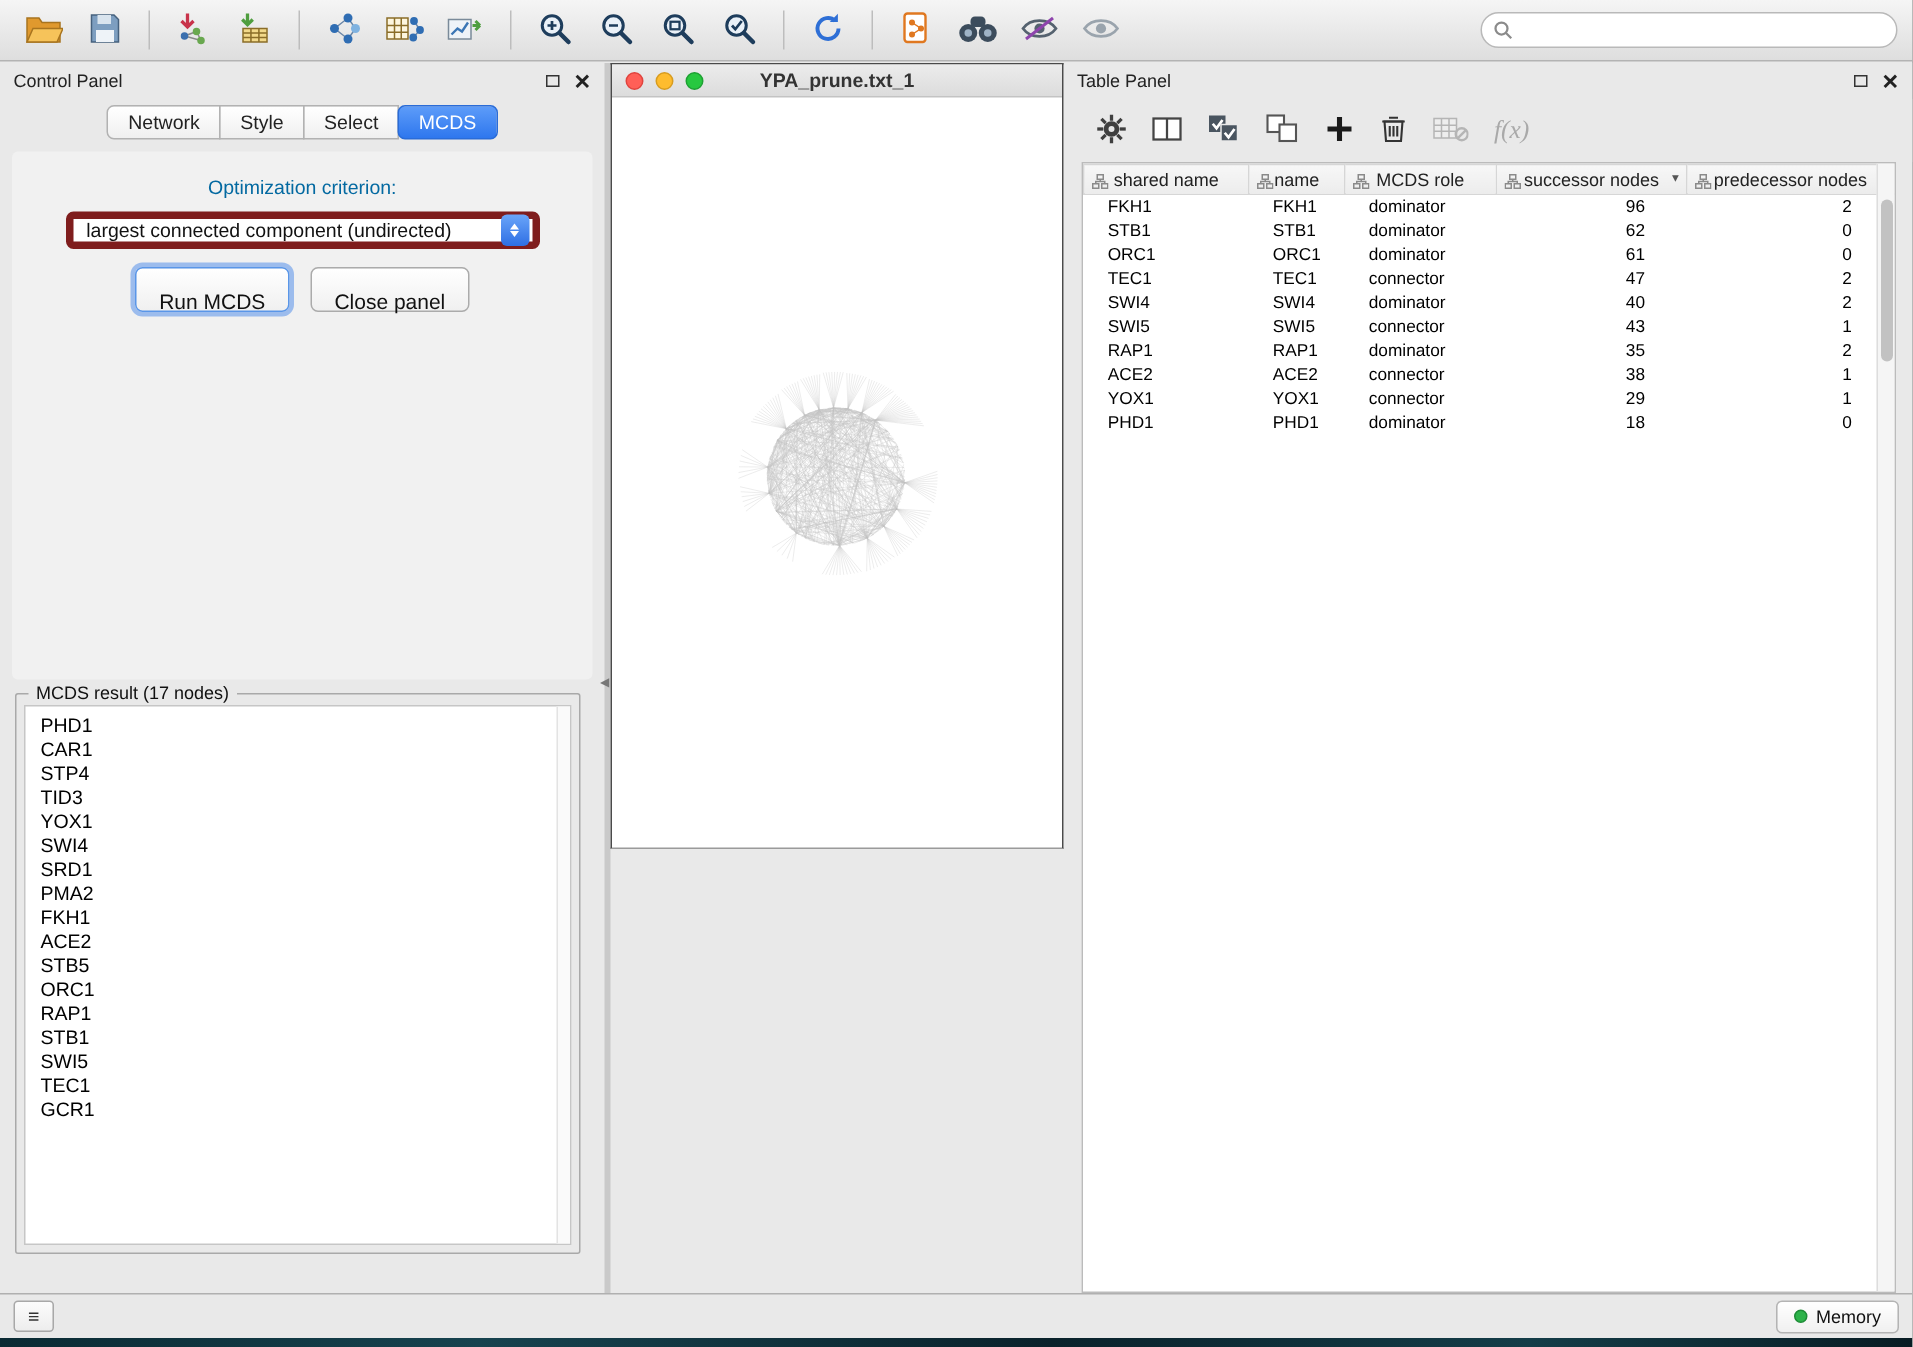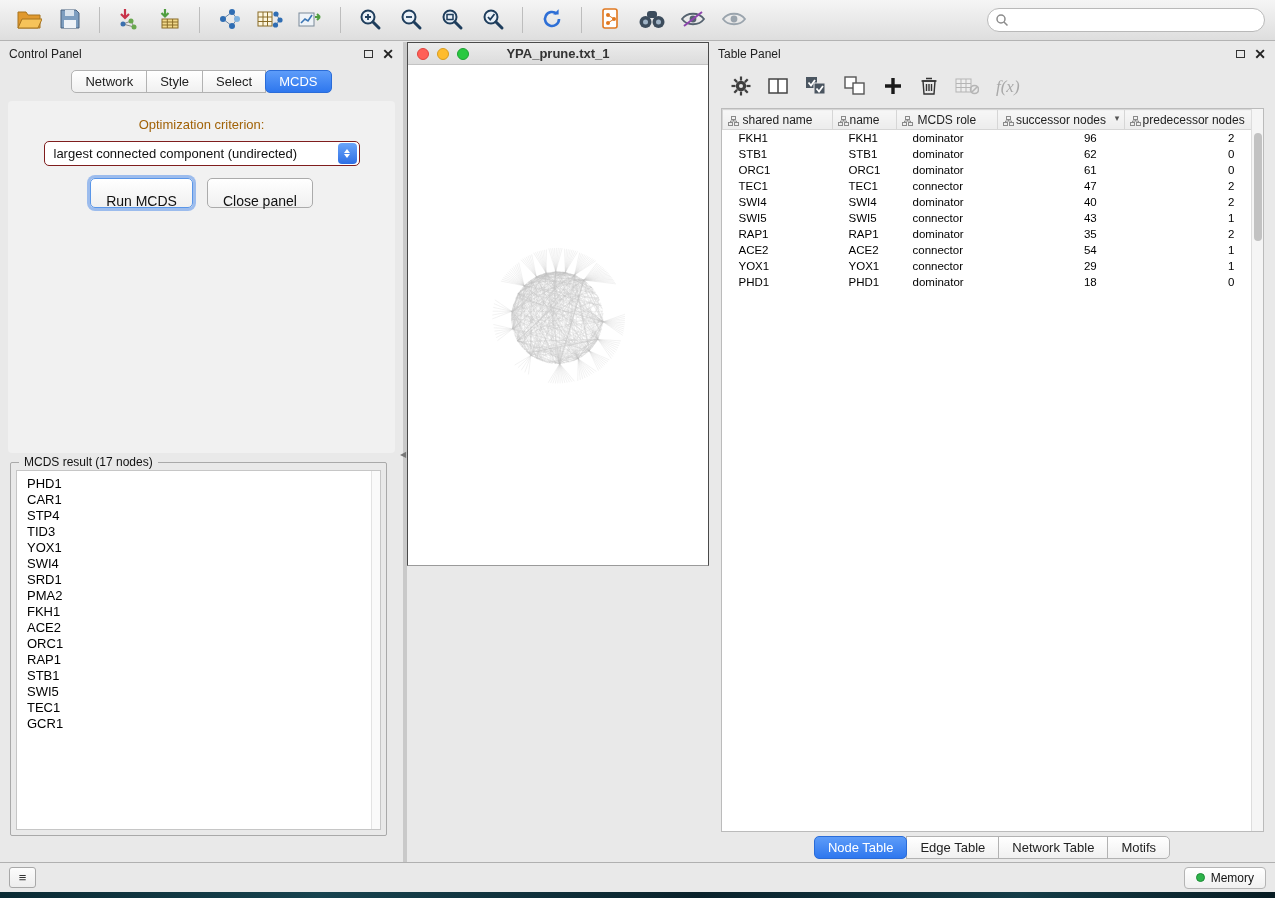--- a/index.html
+++ b/index.html
@@ -30,23 +30,23 @@
   .seg-tabs { display: flex; justify-content: center; margin-top: 4px; align-items: flex-end; }
   .seg { font-size: 13px; padding: 3px 13px; background: linear-gradient(#ffffff, #f0f0f0);
     border: 1px solid #b2b2b2; margin-left: -1px; color: #222; cursor: default; }
   .seg:first-child { border-radius: 5px 0 0 5px; margin-left: 0; }
   .seg:last-child { border-radius: 0 5px 5px 0; }
   .seg-active { background: linear-gradient(#5d9cf9, #2e77ee); color: #fff;
     border-color: #2a6cd8; border-radius: 5px !important; position: relative; z-index: 2; }
 
   .cp-body { margin: 8px 8px 0 8px; height: 352px; background: #f1f1f1; border-radius: 4px;
     padding-top: 16px; }
-  .opt-label { text-align: center; font-size: 13px; color: #a16207; }
+  .opt-label { text-align: center; font-size: 13px; color: #0369a1; }
   .dropdown { width: 316px; height: 25px; margin: 9px auto 0 auto; background: #fff;
-    border: 1px solid #7f1d1d; border-radius: 5px; display: flex; align-items: center;
+    border: 5px solid #7f1d1d; border-radius: 5px; display: flex; align-items: center;
     font-size: 13px; padding-left: 9px; color: #111; }
   .dd-stepper { margin-left: auto; margin-right: 2px; width: 19px; height: 21px; border-radius: 4px;
     background: linear-gradient(#6aa5f9, #2e6fe4); display: flex; flex-direction: column;
     align-items: center; justify-content: center; gap: 1px; }
   .dd-stepper .tri-up { width: 0; height: 0; border-left: 3.5px solid transparent;
     border-right: 3.5px solid transparent; border-bottom: 4.5px solid #fff; }
   .dd-stepper .tri-down { width: 0; height: 0; border-left: 3.5px solid transparent;
     border-right: 3.5px solid transparent; border-top: 4.5px solid #fff; }
   .btn-row { display: flex; justify-content: center; gap: 14px; margin-top: 12px; }
   .btn { height: 25px; padding: 14px 15px; font-size: 14px; color: #111;
@@ -329,20 +329,21 @@
           <div class="mcds-item">PHD1</div>
           <div class="mcds-item">CAR1</div>
           <div class="mcds-item">STP4</div>
           <div class="mcds-item">TID3</div>
           <div class="mcds-item">YOX1</div>
           <div class="mcds-item">SWI4</div>
           <div class="mcds-item">SRD1</div>
           <div class="mcds-item">PMA2</div>
           <div class="mcds-item">FKH1</div>
           <div class="mcds-item">ACE2</div>
+          <div class="mcds-item">STB5</div>
           <div class="mcds-item">ORC1</div>
           <div class="mcds-item">RAP1</div>
           <div class="mcds-item">STB1</div>
           <div class="mcds-item">SWI5</div>
           <div class="mcds-item">TEC1</div>
           <div class="mcds-item">GCR1</div>
         </div>
       <div class="list-scroll-track"></div>
     </div>
   </div>
@@ -1094,21 +1095,21 @@
                 <td>RAP1</td>
                 <td>RAP1</td>
                 <td>dominator</td>
                 <td class="num">35</td>
                 <td class="num">2</td>
               </tr>
               <tr>
                 <td>ACE2</td>
                 <td>ACE2</td>
                 <td>connector</td>
-                <td class="num">54</td>
+                <td class="num">38</td>
                 <td class="num">1</td>
               </tr>
               <tr>
                 <td>YOX1</td>
                 <td>YOX1</td>
                 <td>connector</td>
                 <td class="num">29</td>
                 <td class="num">1</td>
               </tr>
               <tr>
@@ -1117,26 +1118,20 @@
                 <td>dominator</td>
                 <td class="num">18</td>
                 <td class="num">0</td>
               </tr>
             </tbody>
         </table>
         <div class="vscroll">
           <div class="vthumb"></div>
         </div>
       </div>
-      <div class="tp-tabs seg-tabs" style="margin-top:0">
-          <button class="seg seg-active">Node Table</button>
-          <button class="seg">Edge Table</button>
-          <button class="seg">Network Table</button>
-          <button class="seg">Motifs</button>
-        </div>
     </div>
   </div>
 
   <div class="statusbar">
     <button class="list-btn">
       <span>≡</span>
     </button>
     <button class="memory-btn">
       <span class="green-dot"></span>
       <span>Memory</span>

